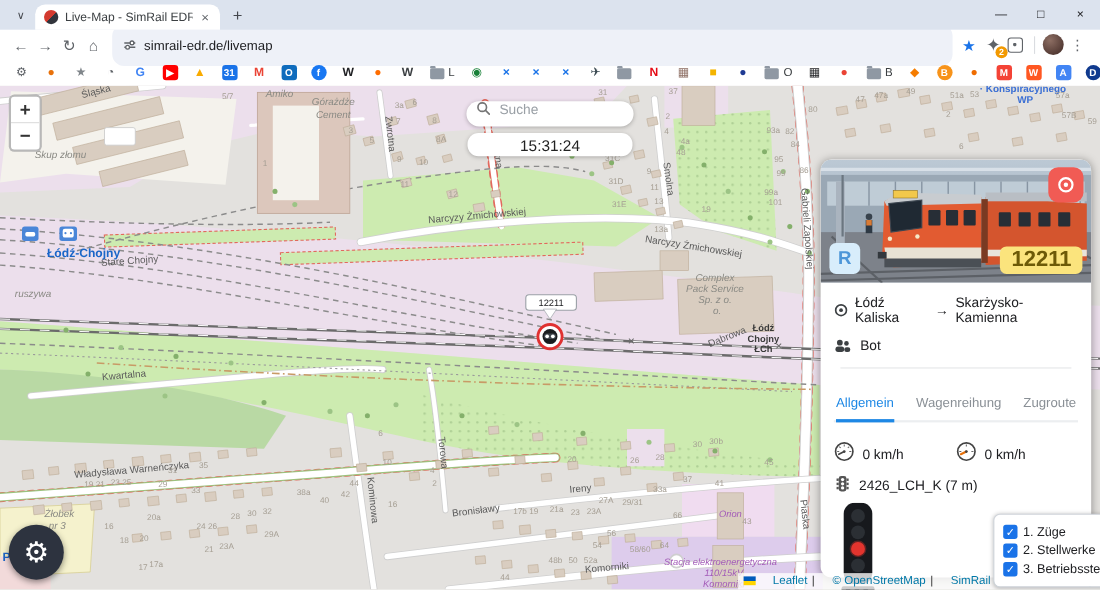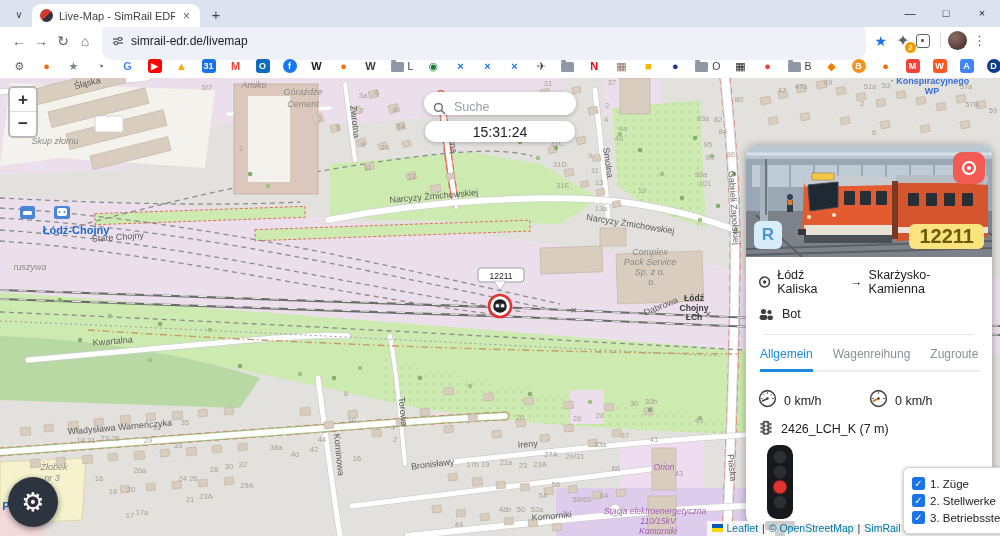--- a/index.html
+++ b/index.html
@@ -52,21 +52,21 @@
   .ind{fill:#a35bb8;font-style:italic;font-size:8.5px;}
   .drk{fill:#3a3a3a;font-size:8.5px;font-weight:bold;}
   .xx{fill:#6b6b6b;font-size:11px;}
   .bld{fill:#d9cdc0;stroke:#c0b09c;stroke-width:.6;}
   
   .zoomctl{position:absolute;left:8px;top:8px;width:30px;background:#fff;border:2px solid rgba(0,0,0,.28);
     border-radius:5px;z-index:20;overflow:hidden;}
   .zbtn{height:24px;display:flex;align-items:center;justify-content:center;font-size:17px;font-weight:bold;color:#333;}
   .zbtn:first-child{border-bottom:1px solid #ddd;}
   .search{position:absolute;left:50%;transform:translateX(-50%);top:14px;width:152px;height:23px;background:#fff;
-    border-radius:12px;box-shadow:0 1px 4px rgba(0,0,0,.25);display:flex;align-items:flex-end;padding:0 9px;gap:6px;z-index:20;}
+    border-radius:12px;box-shadow:0 1px 4px rgba(0,0,0,.25);display:flex;align-items:flex-start;padding:0 9px;gap:6px;z-index:20;}
   .search input{border:none;outline:none;background:transparent;font-size:12.5px;width:110px;color:#202124;
     font-family:"Liberation Sans",sans-serif;}
   .search input::placeholder{color:#9aa0a6;}
   .clock{position:absolute;left:50%;transform:translateX(-50%);top:43px;width:150px;height:21px;background:#fff;
     border-radius:10px;box-shadow:0 1px 4px rgba(0,0,0,.25);display:flex;align-items:center;justify-content:center;
     font-size:14px;font-weight:500;color:#222;z-index:20;}
   .fab{position:absolute;left:8px;top:399px;width:50px;height:50px;border-radius:50%;background:#2d333f;
     display:flex;align-items:center;justify-content:center;box-shadow:0 2px 6px rgba(0,0,0,.45);z-index:20;}
   .fab span{color:#fff;font-size:26px;line-height:1;}
   
@@ -80,37 +80,37 @@
   .badge-r{position:absolute;left:8px;bottom:8px;width:28px;height:28px;background:#d8edfb;color:#4d96d8;
     font-weight:bold;font-size:17px;border-radius:6px;display:flex;align-items:center;justify-content:center;}
   .badge-num{position:absolute;right:8px;bottom:8px;background:#fbe47d;color:#6d5a07;font-weight:bold;font-size:20px;
     border-radius:6px;padding:1px 10px;}
   .p-body{padding:11px 12px 0;}
   .p-route{display:flex;align-items:center;font-size:12.5px;color:#202124;gap:6px;}
   .p-route .dest{margin-left:auto;}
   .p-route .arrow{flex:1;text-align:center;color:#202124;}
   .p-driver{display:flex;align-items:center;font-size:12.5px;color:#202124;gap:8px;margin-top:11px;}
   .p-div{border:none;border-top:1px solid #e4e6e8;margin:13px 6px 0;}
-  .p-tabs{display:flex;gap:20px;margin-top:12px;border-bottom:2px solid #eceef0;padding:0 2px;}
+  .p-tabs{display:flex;gap:20px;margin-top:24px;border-bottom:2px solid #eceef0;padding:0 2px;}
   .p-tab{font-size:12px;color:#8a9096;padding-bottom:8px;}
   .p-tab.active{color:#1e88e5;border-bottom:3px solid #1e88e5;margin-bottom:-2px;}
   .p-gauges{display:flex;margin-top:17px;font-size:12.5px;color:#202124;align-items:center;}
   .p-gauge{display:flex;gap:7px;align-items:flex-end;width:122px;}
   .p-signalrow{display:flex;gap:7px;align-items:center;margin-top:12px;font-size:12.5px;color:#202124;}
   .p-signalgfx{margin:8px 0 0 2px;}
   
   .layers{position:absolute;left:903px;top:389px;background:#fff;border:1px solid #cfd4da;border-radius:6px;
     padding:5px 8px;box-shadow:0 1px 4px rgba(0,0,0,.25);z-index:30;}
   .lrow{display:flex;align-items:center;gap:5px;font-size:11.5px;color:#202124;margin:4px 0;white-space:nowrap;}
   .cbx{width:13px;height:13px;background:#1a73e8;border-radius:2.5px;color:#fff;font-size:10px;display:flex;
     align-items:center;justify-content:center;flex:none;}
   
   .attrib{position:absolute;right:0;bottom:0;background:rgba(255,255,255,.78);font-size:10.5px;padding:1px 5px 2px;
     color:#333;display:flex;gap:4px;align-items:center;z-index:28;}
-  .attrib a{color:#0078a8;text-decoration:none;}
+  .attrib a{color:#0078a8;text-decoration:none;margin-left:12px;}
   .uaflag{display:inline-block;width:11px;height:8px;background:linear-gradient(#005bbb 50%,#ffd500 50%);}
 </style>
 </head>
 <body>
 
 <div id="chrome">
   <div class="tabstrip">
     <div class="tab-search">
         <span>∨</span>
       </div>

